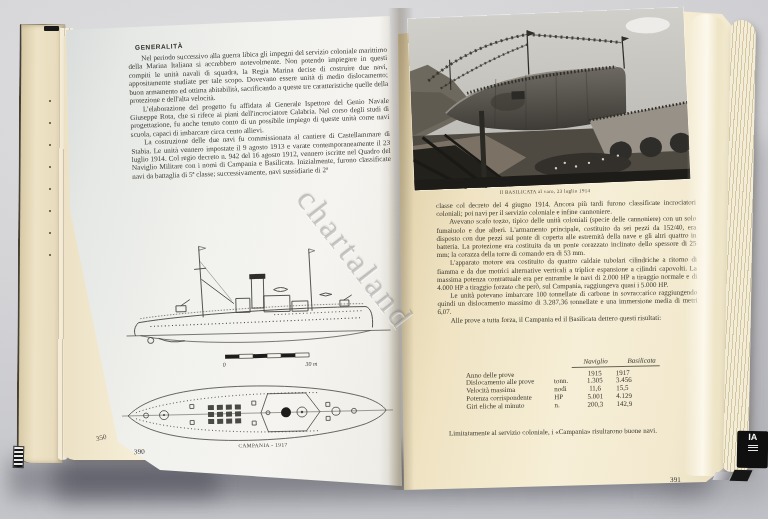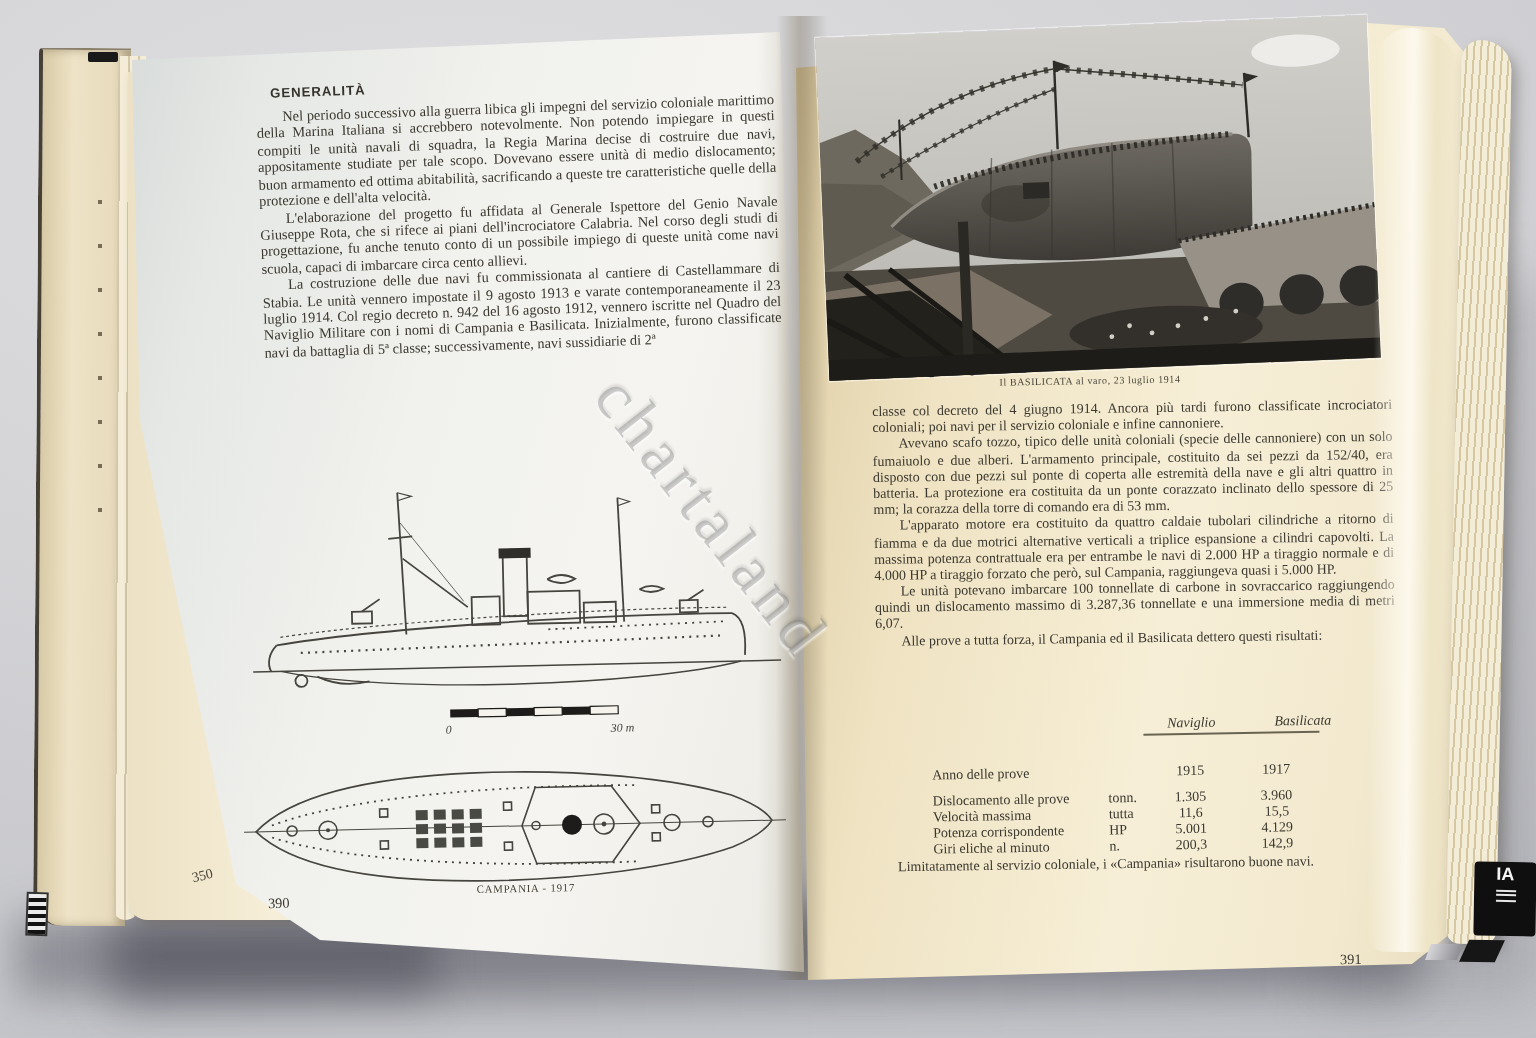--- a/index.html
+++ b/index.html
@@ -66,27 +66,27 @@
   
   .photo{left:411px;top:13px;width:276px;height:172px;transform:rotate(-2.4deg);box-shadow:0 0 0 .5px rgba(255,255,255,.5);}
   .rp-caption{left:455px;top:189px;width:180px;text-align:center;font-size:5px;letter-spacing:.3px;color:#4a453a;transform:rotate(-1deg);}
   .rp-text{left:436px;top:202px;width:260px;font-size:7px;line-height:1.17;text-align:justify;color:#3b382f;
     transform:rotate(-.8deg);transform-origin:left top;}
   .rp-text p{margin:0;}
   .results-table{left:466px;top:358px;width:200px;font-size:7px;color:#3b382f;transform:rotate(-1deg);}
   .t-head{display:flex;padding-left:108px;}
   .t-head .th{font-style:italic;}
   .t-head .th1{width:44px;text-align:center;}
-  .t-head .th2{width:48px;text-align:right;}
+  .t-head .th2{width:48px;text-align:center;}
   .t-rule{margin:1px 0 1.5px 106px;width:88px;border-top:.7px solid #696452;}
   .t-row{display:flex;height:7.8px;align-items:baseline;}
   .t-label{width:88px;}
-  .t-unit{width:20px;margin-top:18px;}
+  .t-unit{width:20px;}
   .t-v1{width:42px;text-align:center;}
-  .t-v2{width:44px;text-align:center;}
+  .t-v2{width:44px;}
   .rp-closing{left:436px;top:421px;width:258px;font-size:7px;line-height:1.17;text-align:justify;color:#3b382f;transform:rotate(-.8deg);}
   .rp-num{left:670px;top:440px;font-size:7.2px;color:#3b382f;transform:rotate(-1deg);margin-top:36px;}
   
   .watermark{left:318px;top:182px;z-index:60;font-size:33px;letter-spacing:3px;color:rgba(108,108,110,.32);
     text-shadow:1px 1px 1px rgba(255,255,255,.55),-1px -1px 1px rgba(70,70,70,.12);
     transform:rotate(52deg);transform-origin:left top;font-family:"Liberation Serif",serif;}
 </style>
 </head>
 <body>
 
@@ -289,25 +289,25 @@
     <div class="t-row">
       <span class="t-label">Anno delle prove</span>
       <span class="t-unit"></span>
       <span class="t-v1">1915</span>
       <span class="t-v2">1917</span>
     </div>
     <div class="t-row">
       <span class="t-label">Dislocamento alle prove</span>
       <span class="t-unit">tonn.</span>
       <span class="t-v1">1.305</span>
-      <span class="t-v2">3.960</span>
+      <span class="t-v2">3.456</span>
     </div>
     <div class="t-row">
       <span class="t-label">Velocità massima</span>
-      <span class="t-unit">tutta</span>
+      <span class="t-unit">nodi</span>
       <span class="t-v1">11,6</span>
       <span class="t-v2">15,5</span>
     </div>
     <div class="t-row">
       <span class="t-label">Potenza corrispondente</span>
       <span class="t-unit">HP</span>
       <span class="t-v1">5.001</span>
       <span class="t-v2">4.129</span>
     </div>
     <div class="t-row">

